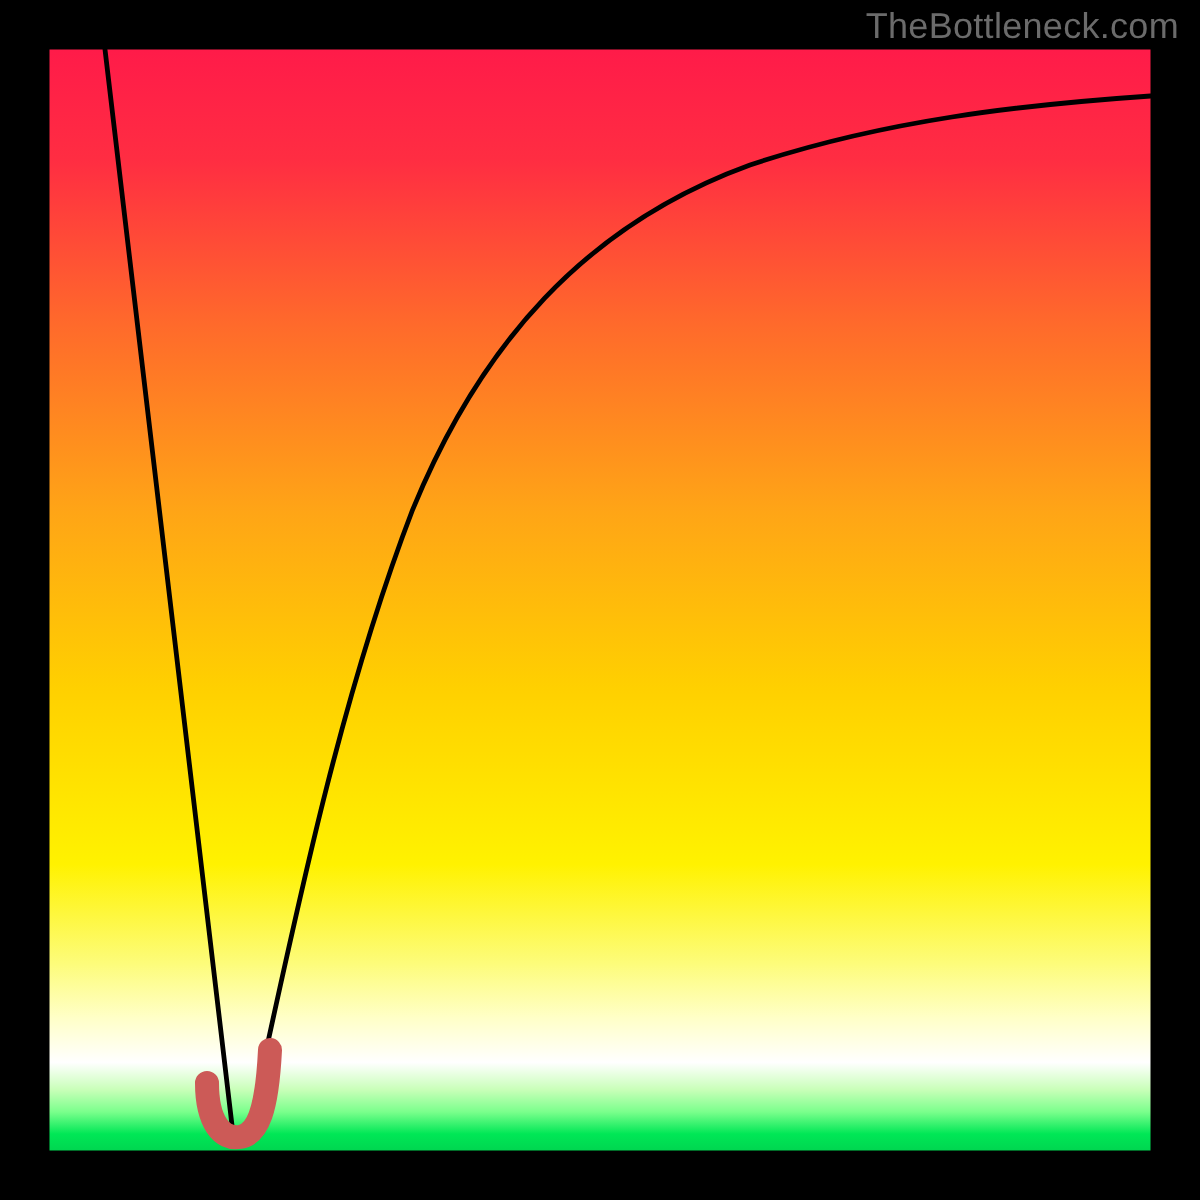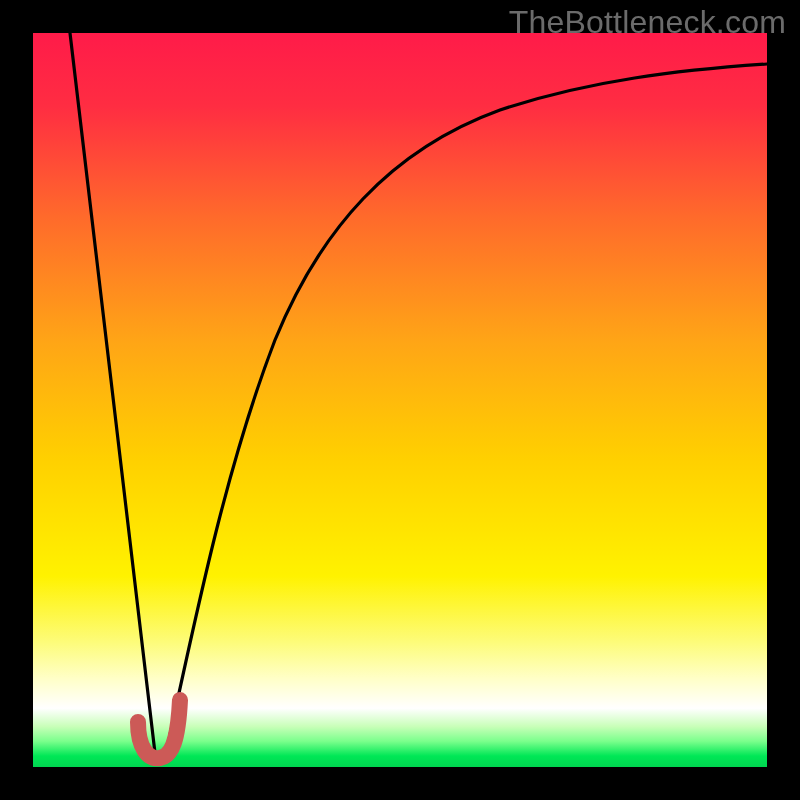--- a/index.html
+++ b/index.html
@@ -9,21 +9,21 @@
     height: 800px;
     background: #000000;
     overflow: hidden;
   }
   .watermark {
     position: absolute;
     top: 4px;
     right: 14px;
     color: #6b6b6b;
     font-family: Arial, Helvetica, sans-serif;
-    font-size: 32px;
+    font-size: 24px;
     z-index: 20;
     letter-spacing: 0.2px;
   }
   svg { display: block; }
 </style>
 </head>
 <body>
 
 <div class="watermark">TheBottleneck.com</div>
 

